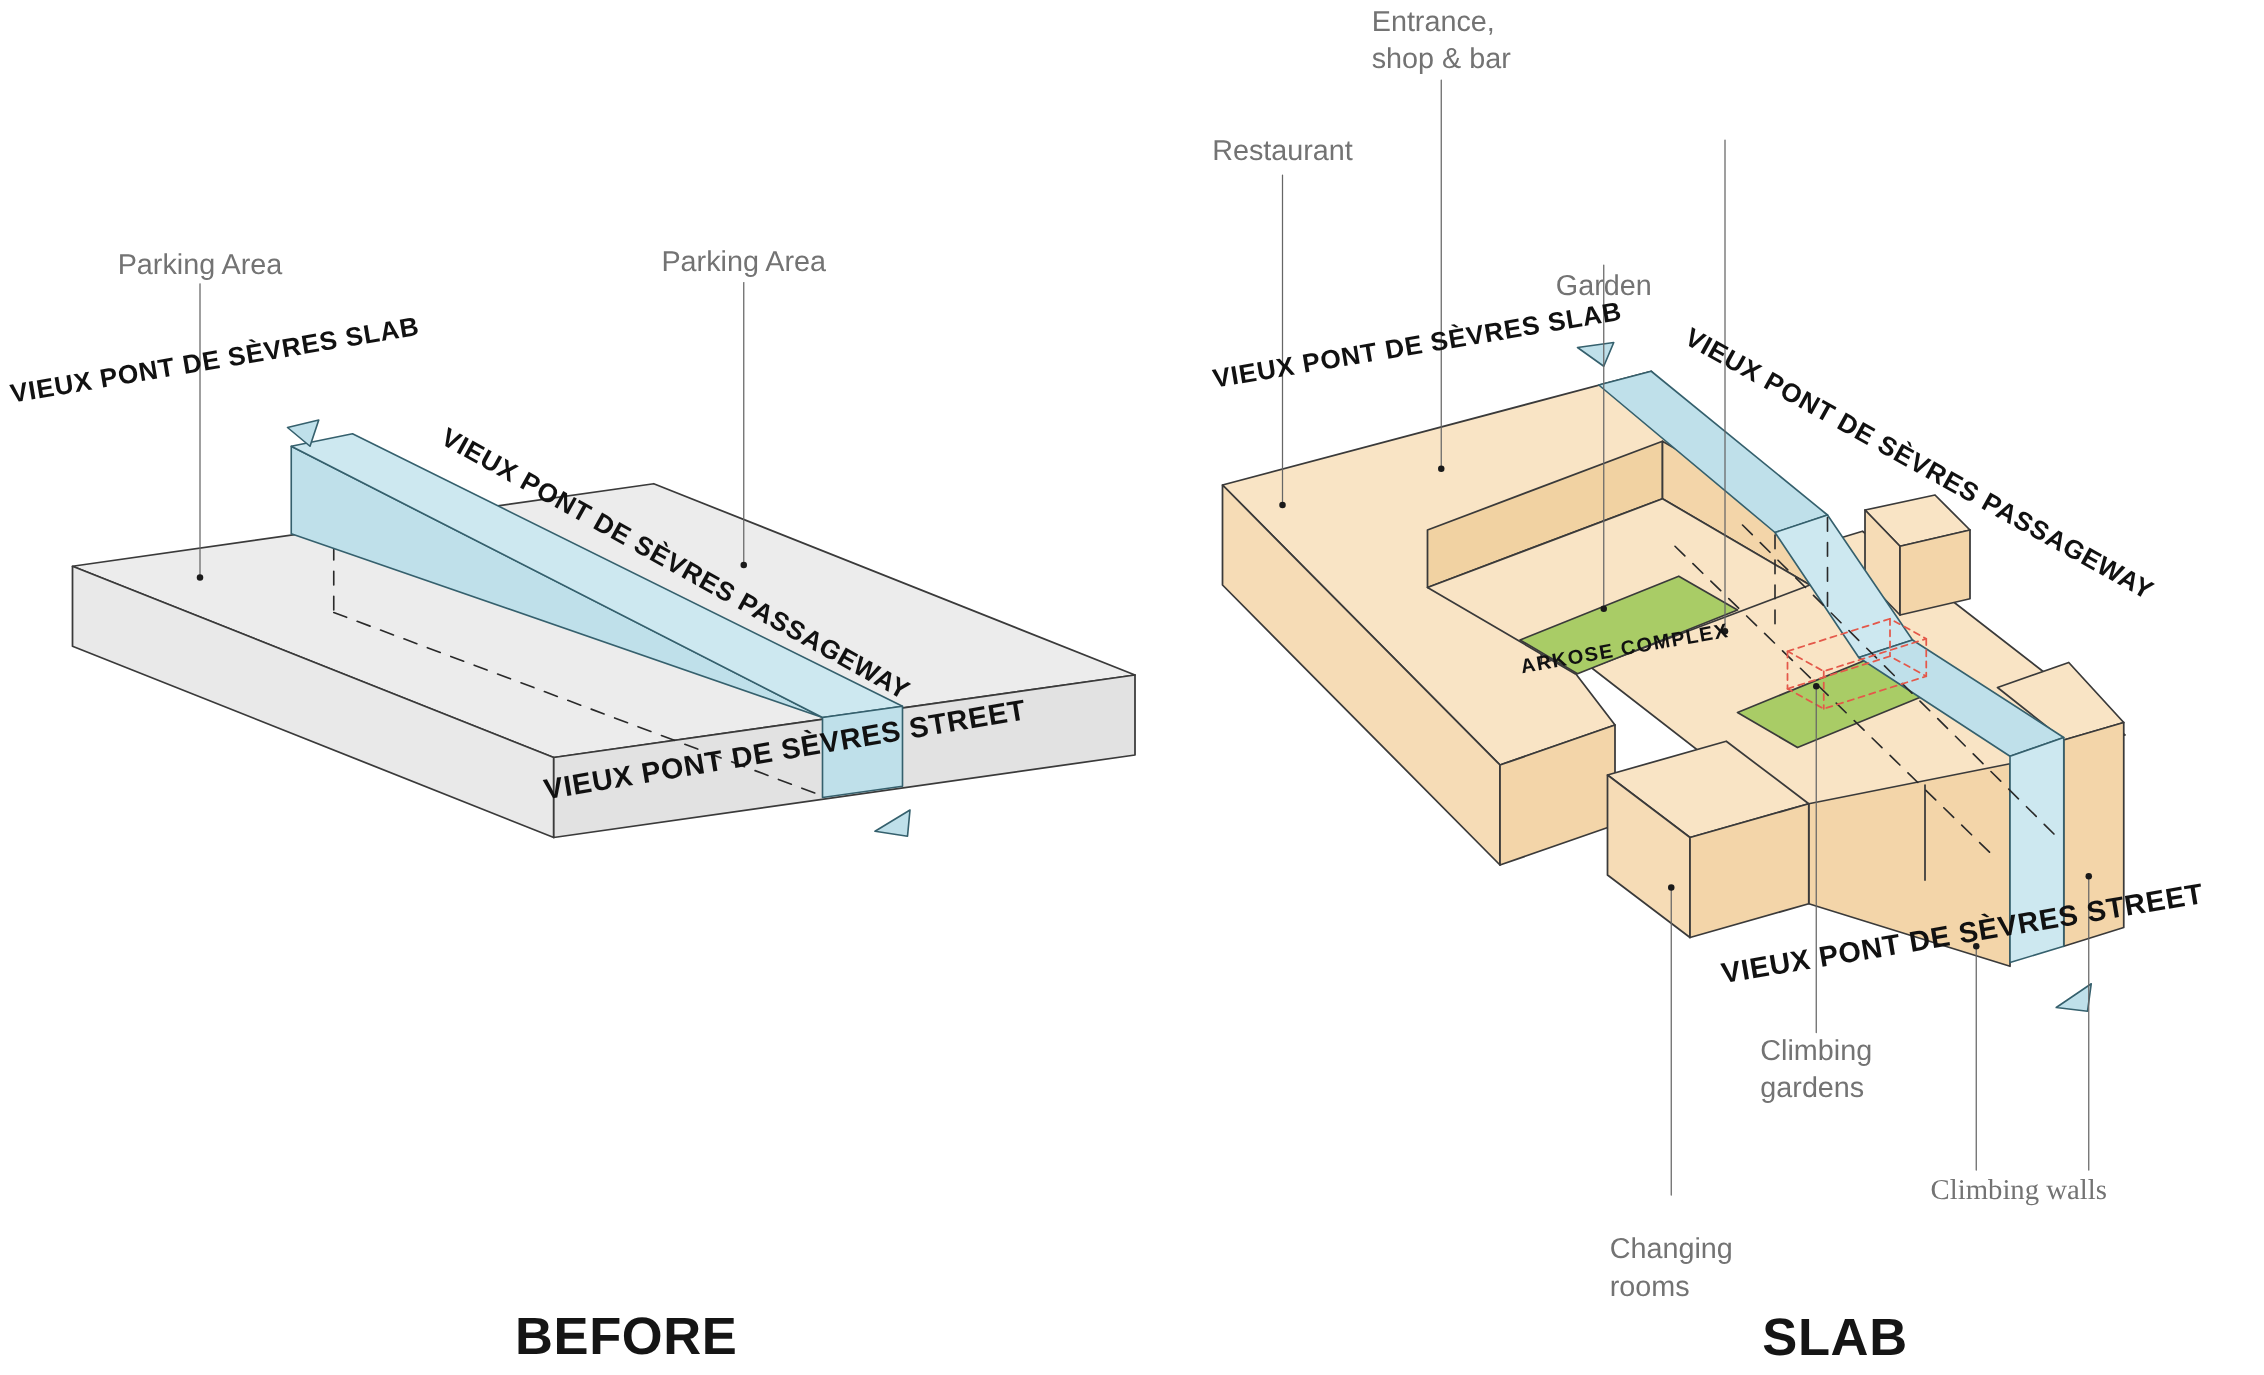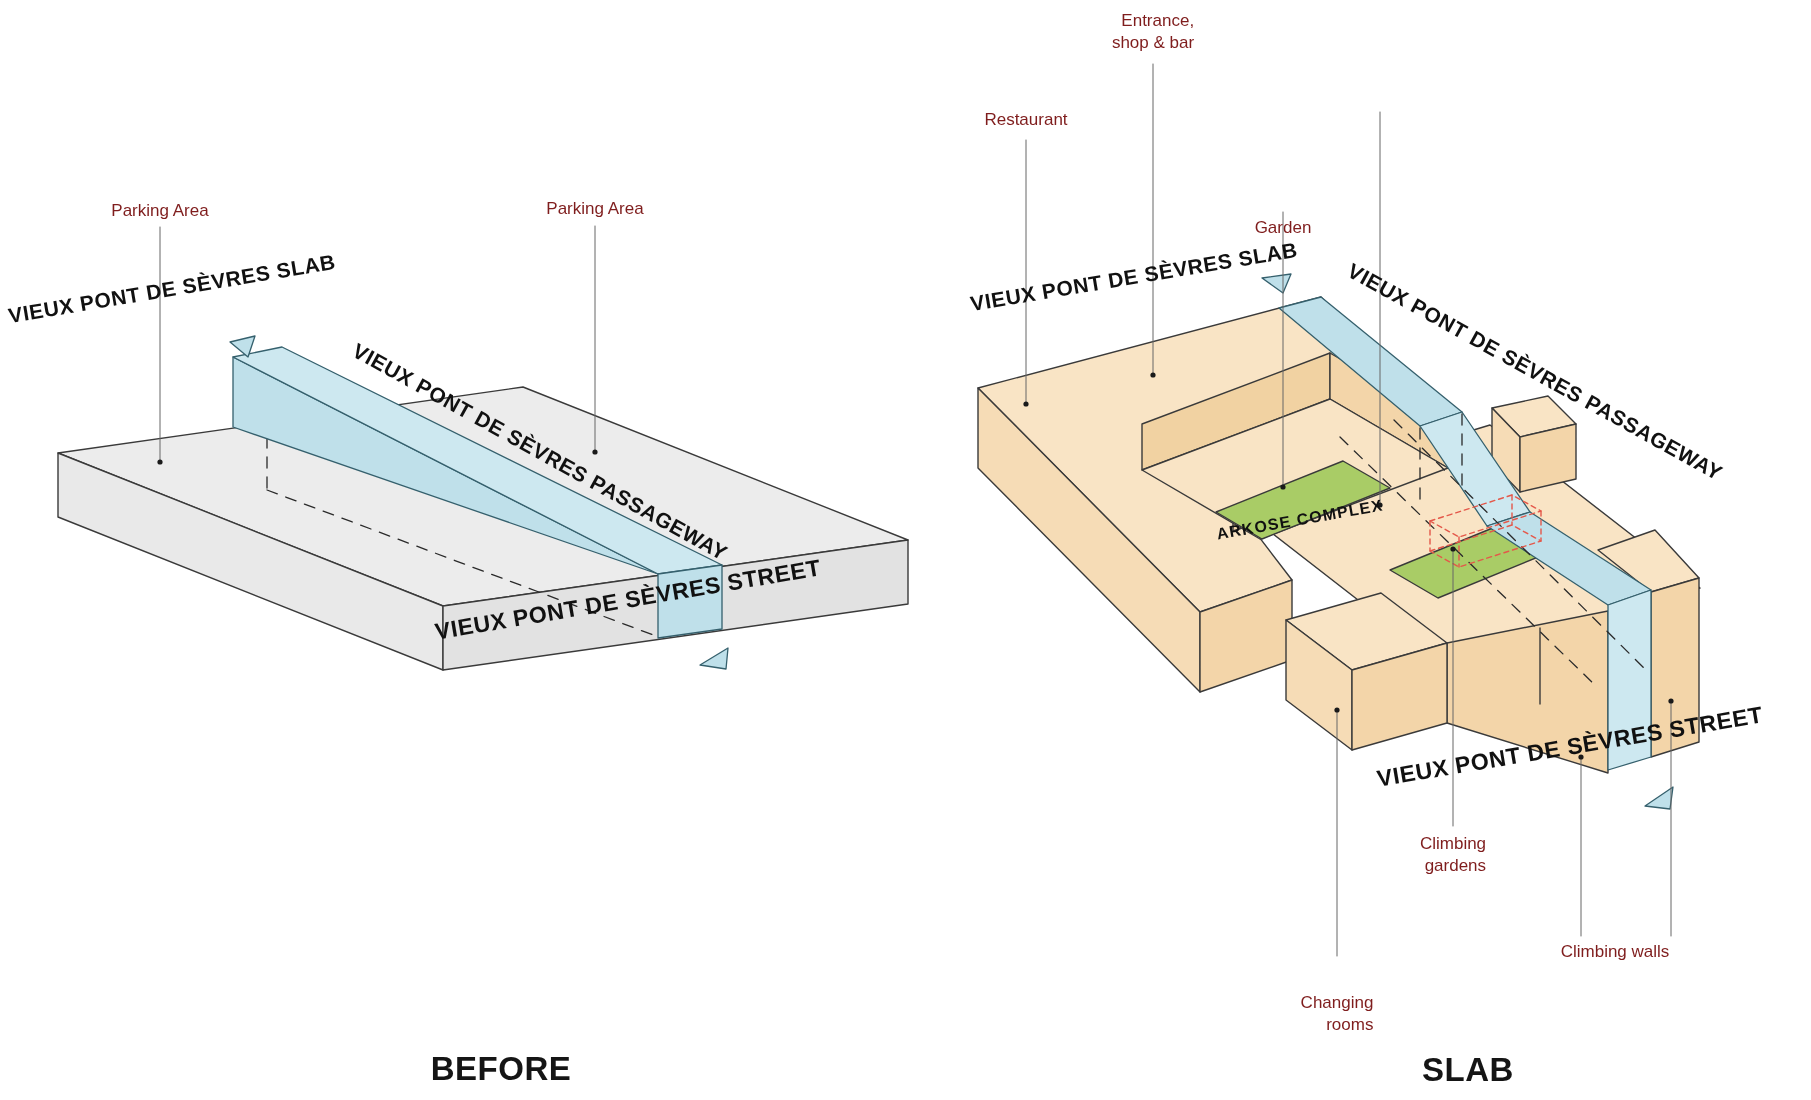--- a/index.html
+++ b/index.html
@@ -5,27 +5,27 @@
   :root{
     --gray-top:#ececec; --gray-left:#e9e9e9; --gray-right:#e2e2e2;
     --orange-top:#f9e4c5; --orange-left:#f6dcb6; --orange-right:#f3d5a9; --orange-wall:#f1d2a2;
     --blue:#bfe0ea; --blue-light:#cde8f0; --ink:#1f1f1f; --edge:#3a3a3a; --blue-edge:#35606d;
     --green:#a9cc66; --red:#e4584a; --leader:#666666;
   }
   html,body{margin:0;padding:0;background:#fff;}
   #stage{position:relative;width:1811px;height:1100px;background:#fff;overflow:hidden;
          font-family:"Liberation Sans", sans-serif;color:var(--ink);}
   #scene{position:absolute;left:0;top:0;}
-  .label{position:absolute;transform:translate(-50%,-50%);font-size:17px;line-height:1.32;
-         text-align:right;white-space:pre-line;color:#7f1d1d;}
+  .label{position:absolute;transform:translate(-50%,-50%);font-size:23px;line-height:1.32;
+         text-align:left;white-space:pre-line;color:#737373;}
   .caption{position:absolute;transform-origin:center center;font-weight:700;font-size:21px;
            letter-spacing:.6px;white-space:nowrap;color:#111;}
   .caption.street{font-size:23px;}
   .caption.small{font-size:16px;letter-spacing:1.2px;}
-  .title{position:absolute;transform:translate(-50%,-50%);font-size:33px;font-weight:600;
+  .title{position:absolute;transform:translate(-50%,-50%);font-size:42px;font-weight:600;
          letter-spacing:.5px;color:#151515;white-space:nowrap;}
 </style>
 </head>
 <body>
 
 <div id="stage">
 
   <svg id="scene" width="1811" height="1100" viewBox="0 0 1811 1100" fill="none" stroke-linejoin="round" stroke-linecap="round">
 
     <g stroke="var(--edge)" stroke-width="1.4">
@@ -141,21 +141,21 @@
   <div class="caption street" style="left:628px;top:600px;transform:translate(-50%,-50%) rotate(-9.5deg);">VIEUX PONT DE SÈVRES STREET</div>
 
   <div class="label" style="left:1026px;top:120px;">Restaurant</div>
   <div class="label" style="left:1153px;top:32px;">Entrance,
 shop &amp; bar</div>
   <div class="label" style="left:1283px;top:196px;margin-top:32px;">Garden</div>
   <div class="label" style="left:1453px;top:855px;">Climbing
 gardens</div>
   <div class="label" style="left:1337px;top:1014px;">Changing
 rooms</div>
-  <div class="label" style="left:1615px;top:952px;">Climbing walls</div>
+  <div class="label" style="left:1615px;top:952px;font-family:Liberation Serif, serif;">Climbing walls</div>
 
   <div class="caption" style="left:1134px;top:277px;transform:translate(-50%,-50%) rotate(-9.5deg);">VIEUX PONT DE SÈVRES SLAB</div>
   <div class="caption" style="left:1535px;top:372px;transform:translate(-50%,-50%) rotate(29deg);">VIEUX PONT DE SÈVRES PASSAGEWAY</div>
   <div class="caption street" style="left:1570px;top:747px;transform:translate(-50%,-50%) rotate(-9.5deg);">VIEUX PONT DE SÈVRES STREET</div>
   <div class="caption small" style="left:1300px;top:520px;transform:translate(-50%,-50%) rotate(-10deg);">ARKOSE COMPLEX</div>
 
   <div class="title" style="left:501px;top:1069px;">BEFORE</div>
   <div class="title" style="left:1468px;top:1070px;">SLAB</div>
 </div>
 

